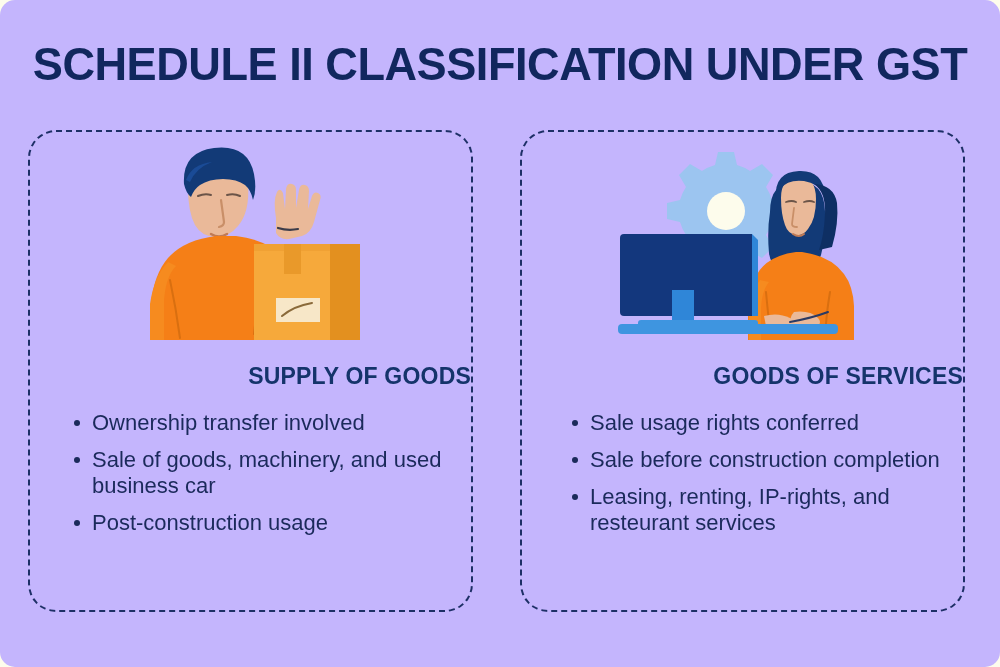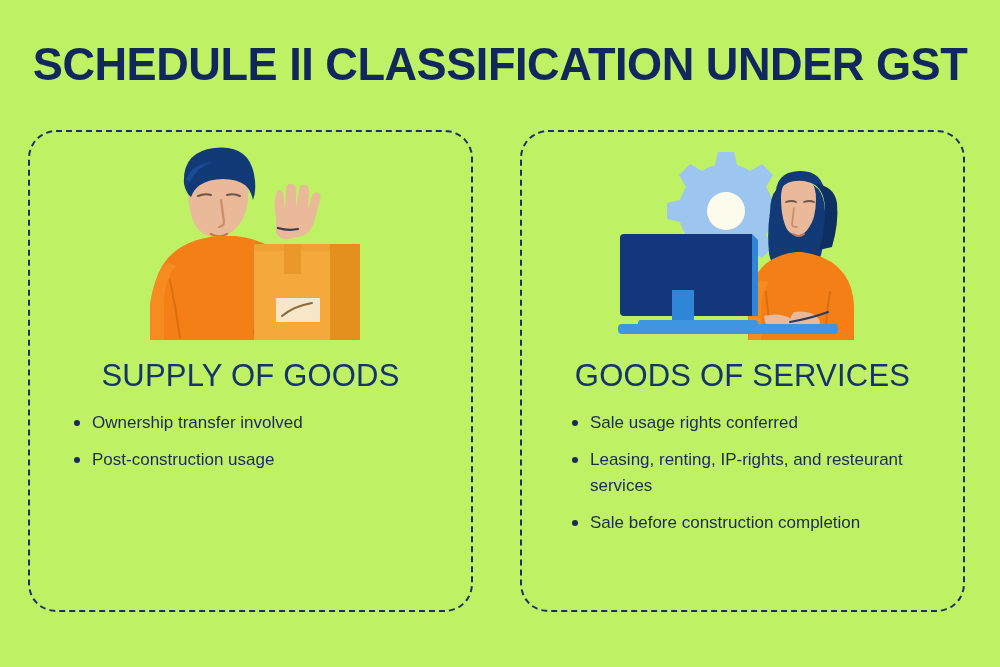--- a/index.html
+++ b/index.html
@@ -10,21 +10,22 @@
     width: 1000px;
     height: 667px;
     background: #fdfcec;
     font-family: "Liberation Sans", sans-serif;
     overflow: hidden;
   }
   .page {
     position: relative;
     width: 1000px;
     height: 667px;
-    background: #bef264;
+    background: #c4b5fd;
+    border-radius: 15px;
   }
 
   
   .title {
     position: absolute;
     left: 0;
     top: 38px;
     width: 1000px;
     text-align: center;
     color: #11275e;
@@ -59,45 +60,45 @@
     width: 100%;
     height: 210px;
   }
   .art svg { display: block; margin: 0 auto; }
 
   .card-heading {
     position: absolute;
     left: 0;
     top: 226px;
     width: 100%;
-    text-align: center;
+    text-align: right;
     color: #15346b;
-    font-weight: normal;
-    font-size: 31px;
+    font-weight: bold;
+    font-size: 23px;
     line-height: 36px;
     letter-spacing: 0.2px;
   }
 
   .bullets {
     position: absolute;
     left: 38px;
     right: 24px;
     top: 278px;
     margin: 0;
     padding: 0;
     list-style: none;
   }
   .card-right .bullets { left: 44px; right: 18px; }
 
   .bullet {
     position: relative;
     padding-left: 24px;
     margin-bottom: 11px;
     color: #1b2a5b;
-    font-size: 17px;
+    font-size: 22px;
     line-height: 26px;
   }
   .bullet::before {
     content: "";
     position: absolute;
     left: 6px;
     top: 10px;
     width: 6px;
     height: 6px;
     border-radius: 50%;
@@ -153,20 +154,21 @@
           <rect x="150" y="158" width="44" height="24" fill="#f7e7c8"></rect>
           <path d="M156 176 q12 -10 30 -13" stroke="#8a6a3a" stroke-width="2" fill="none" stroke-linecap="round"></path>
         </g>
       </svg>
     </div>
 
     <div class="card-heading">SUPPLY OF GOODS</div>
 
     <ul class="bullets">
       <li class="bullet">Ownership transfer involved</li>
+      <li class="bullet">Sale of goods, machinery, and used business car</li>
       <li class="bullet">Post-construction usage</li>
     </ul>
   </div>
 
   <div class="card card-right">
 
     <div class="art">
       <svg width="250" height="200" viewBox="0 0 250 200" xmlns="http://www.w3.org/2000/svg">
 
         <g>
@@ -207,18 +209,18 @@
           <rect x="20" y="180" width="120" height="8" rx="3" fill="#3e95e0"></rect>
           <rect x="0" y="184" width="220" height="10" rx="4" fill="#3e95e0"></rect>
         </g>
       </svg>
     </div>
 
     <div class="card-heading">GOODS OF SERVICES</div>
 
     <ul class="bullets">
       <li class="bullet">Sale usage rights conferred</li>
+      <li class="bullet">Sale before construction completion</li>
       <li class="bullet">Leasing, renting, IP-rights, and resteurant services</li>
-      <li class="bullet">Sale before construction completion</li>
     </ul>
   </div>
 
 </div>
 
 </body></html>

